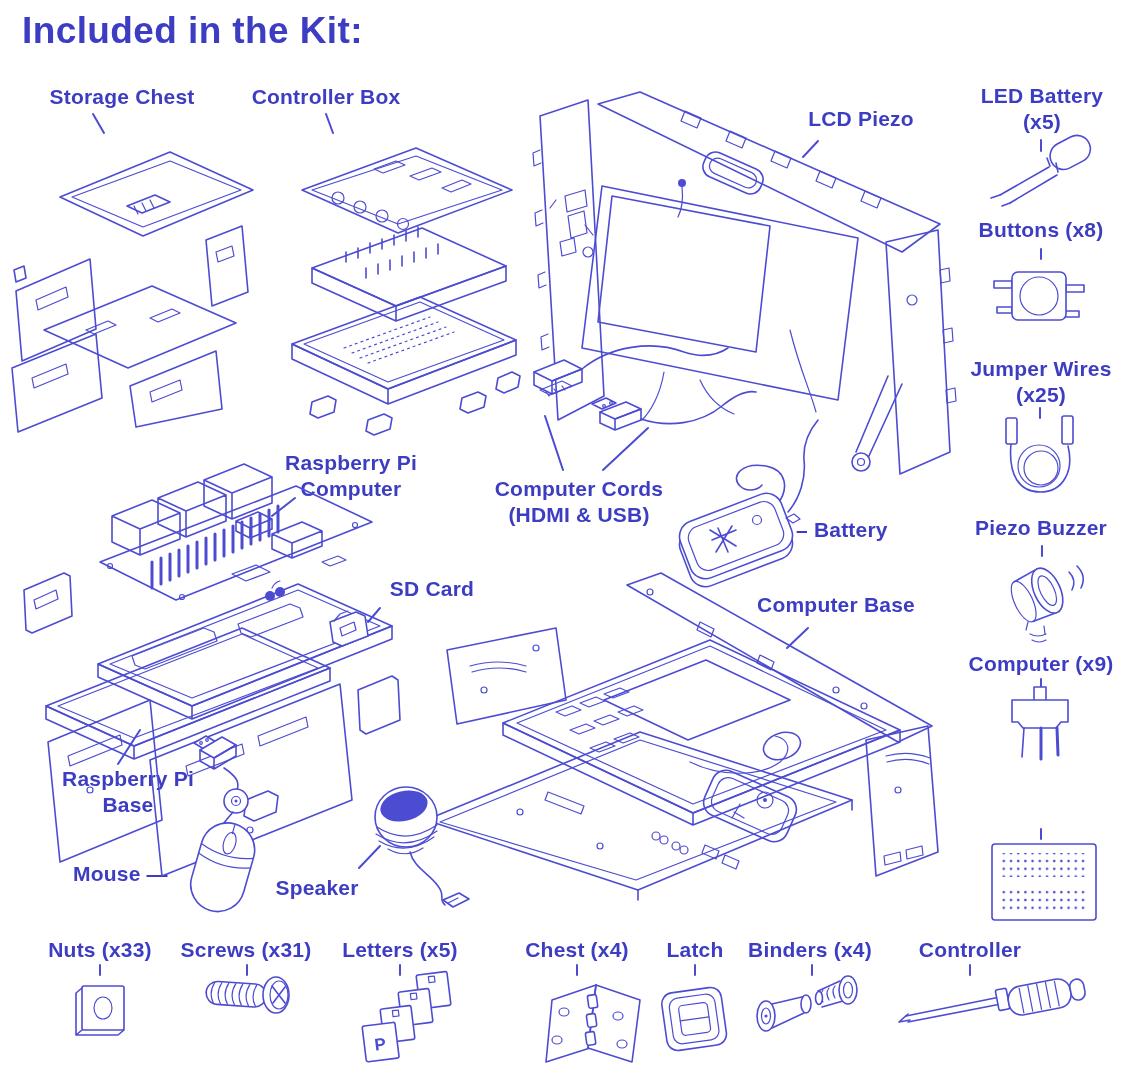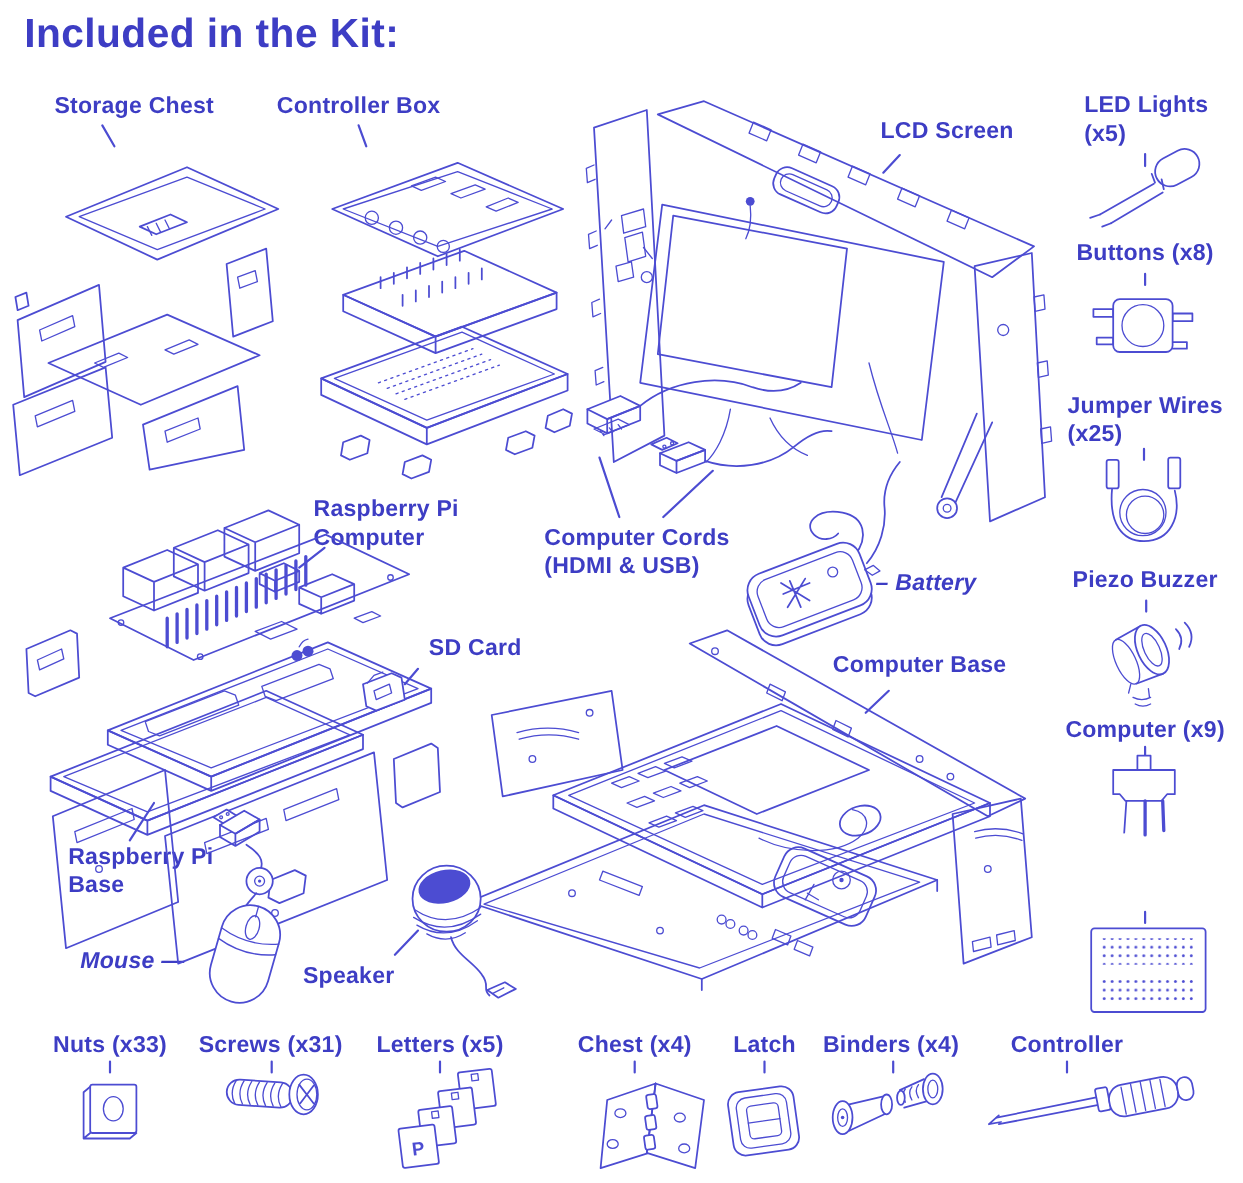--- a/index.html
+++ b/index.html
@@ -6,22 +6,22 @@
     --ink:#3d3dc4;
     --line:#4c4cd2;
     --bg:#ffffff;
   }
   html,body{margin:0;padding:0;background:#fff;}
   #stage{position:relative;width:1130px;height:1075px;background:var(--bg);overflow:hidden;
          font-family:"Liberation Sans",sans-serif;}
   .title{position:absolute;left:22px;top:10px;font-weight:700;font-size:37px;color:var(--ink);
          letter-spacing:.4px;white-space:nowrap;}
   .lbl{position:absolute;font-weight:700;font-size:21px;line-height:26px;color:var(--ink);
-       white-space:nowrap;transform:translateX(-50%);letter-spacing:.2px;}
-  .lbl-left{transform:none;text-align:left;font-style:italic;}
+       white-space:nowrap;transform:translateX(-50%);text-align:center;letter-spacing:.2px;}
+  .lbl-left{transform:none;text-align:left;}
   .lbl .l2{display:block;}
   .dash{display:inline-block;margin:0 6px;}
   svg{position:absolute;left:0;top:0;}
   .s{fill:none;stroke:var(--line);stroke-width:1.6;stroke-linecap:round;stroke-linejoin:round;}
   .sf{fill:none;stroke:var(--line);stroke-width:1.2;stroke-linecap:round;stroke-linejoin:round;}
   .wf{fill:#fff;stroke:var(--line);stroke-width:1.6;stroke-linecap:round;stroke-linejoin:round;}
   .fl{fill:var(--line);stroke:none;}
   .thick{stroke-width:3;}
   .ld{fill:none;stroke:var(--line);stroke-width:2;stroke-linecap:round;}
   .dash-l{stroke-dasharray:2 4;}
@@ -29,24 +29,24 @@
 </style>
 </head>
 <body>
 
 <div id="stage">
 
   <div class="title">Included in the Kit:</div>
 
   <div class="lbl" style="left:122px;top:84px">Storage Chest</div>
   <div class="lbl" style="left:326px;top:84px">Controller Box</div>
-  <div class="lbl" style="left:861px;top:106px">LCD Screen</div>
+  <div class="lbl" style="left:861px;top:106px">LCD Piezo</div>
 
   <div class="lbl" style="left:1042px;top:83px">
-    <span>LED Lights</span>
+    <span>LED Battery</span>
     <span class="l2">(x5)</span>
   </div>
   <div class="lbl" style="left:1041px;top:217px">Buttons (x8)</div>
   <div class="lbl" style="left:1041px;top:356px">
     <span>Jumper Wires</span>
     <span class="l2">(x25)</span>
   </div>
   <div class="lbl" style="left:1041px;top:515px">Piezo Buzzer</div>
   <div class="lbl" style="left:1041px;top:651px">Computer (x9)</div>
 

